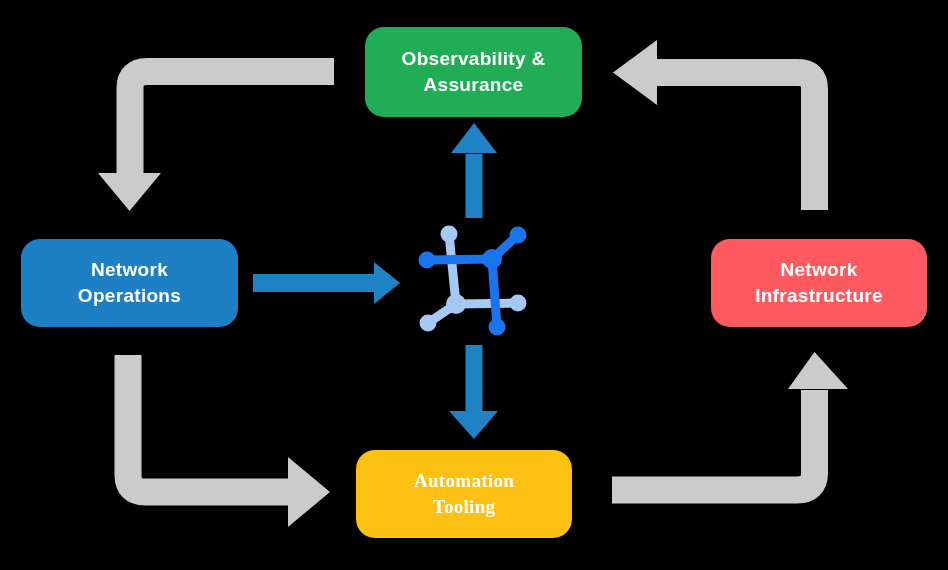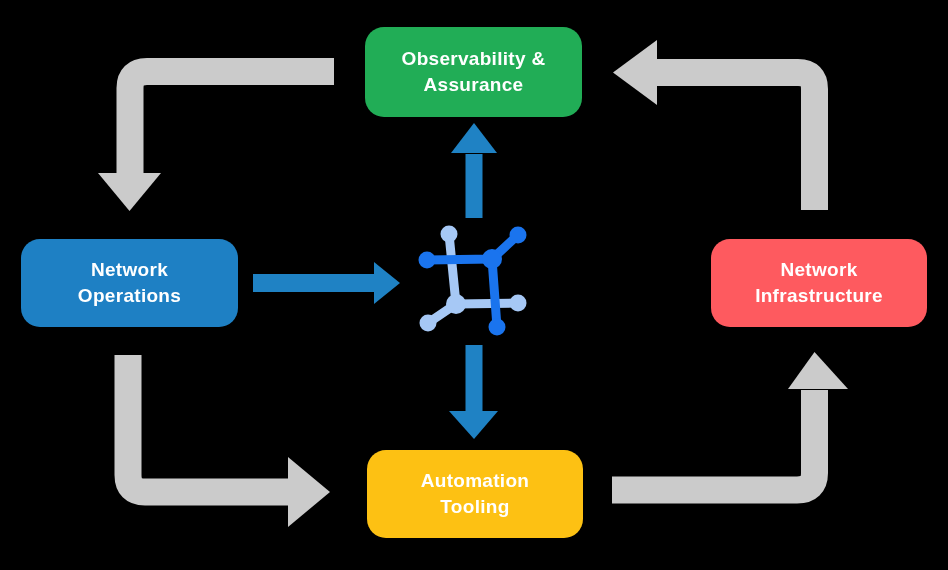--- a/index.html
+++ b/index.html
@@ -22,21 +22,21 @@
     font-weight: bold;
     font-size: 19px;
     line-height: 26px;
     letter-spacing: 0.3px;
     text-align: center;
   }
   .node-label { white-space: pre-line; }
   #node-observability   { left: 365px; top: 27px;  width: 217px; height: 90px; }
   #node-operations      { left: 21px;  top: 239px; width: 217px; height: 88px; }
   #node-infrastructure  { left: 711px; top: 239px; width: 216px; height: 88px; }
-  #node-automation      { left: 367px; top: 450px; width: 216px; height: 88px; }
+  #node-automation      { left: 356px; top: 450px; width: 216px; height: 88px; font-family: Liberation Serif, serif; }
 </style>
 </head>
 <body style="background: rgb(0, 0, 0);">
 
 <div id="stage">
 
   <svg class="layer" viewBox="0 0 948 570">
 
     <g>
       <path d="M 334 71.5 L 147 71.5 Q 130 71.5 130 88 L 130 174" fill="none" stroke-width="27" stroke="#cbcbcb"></path>

